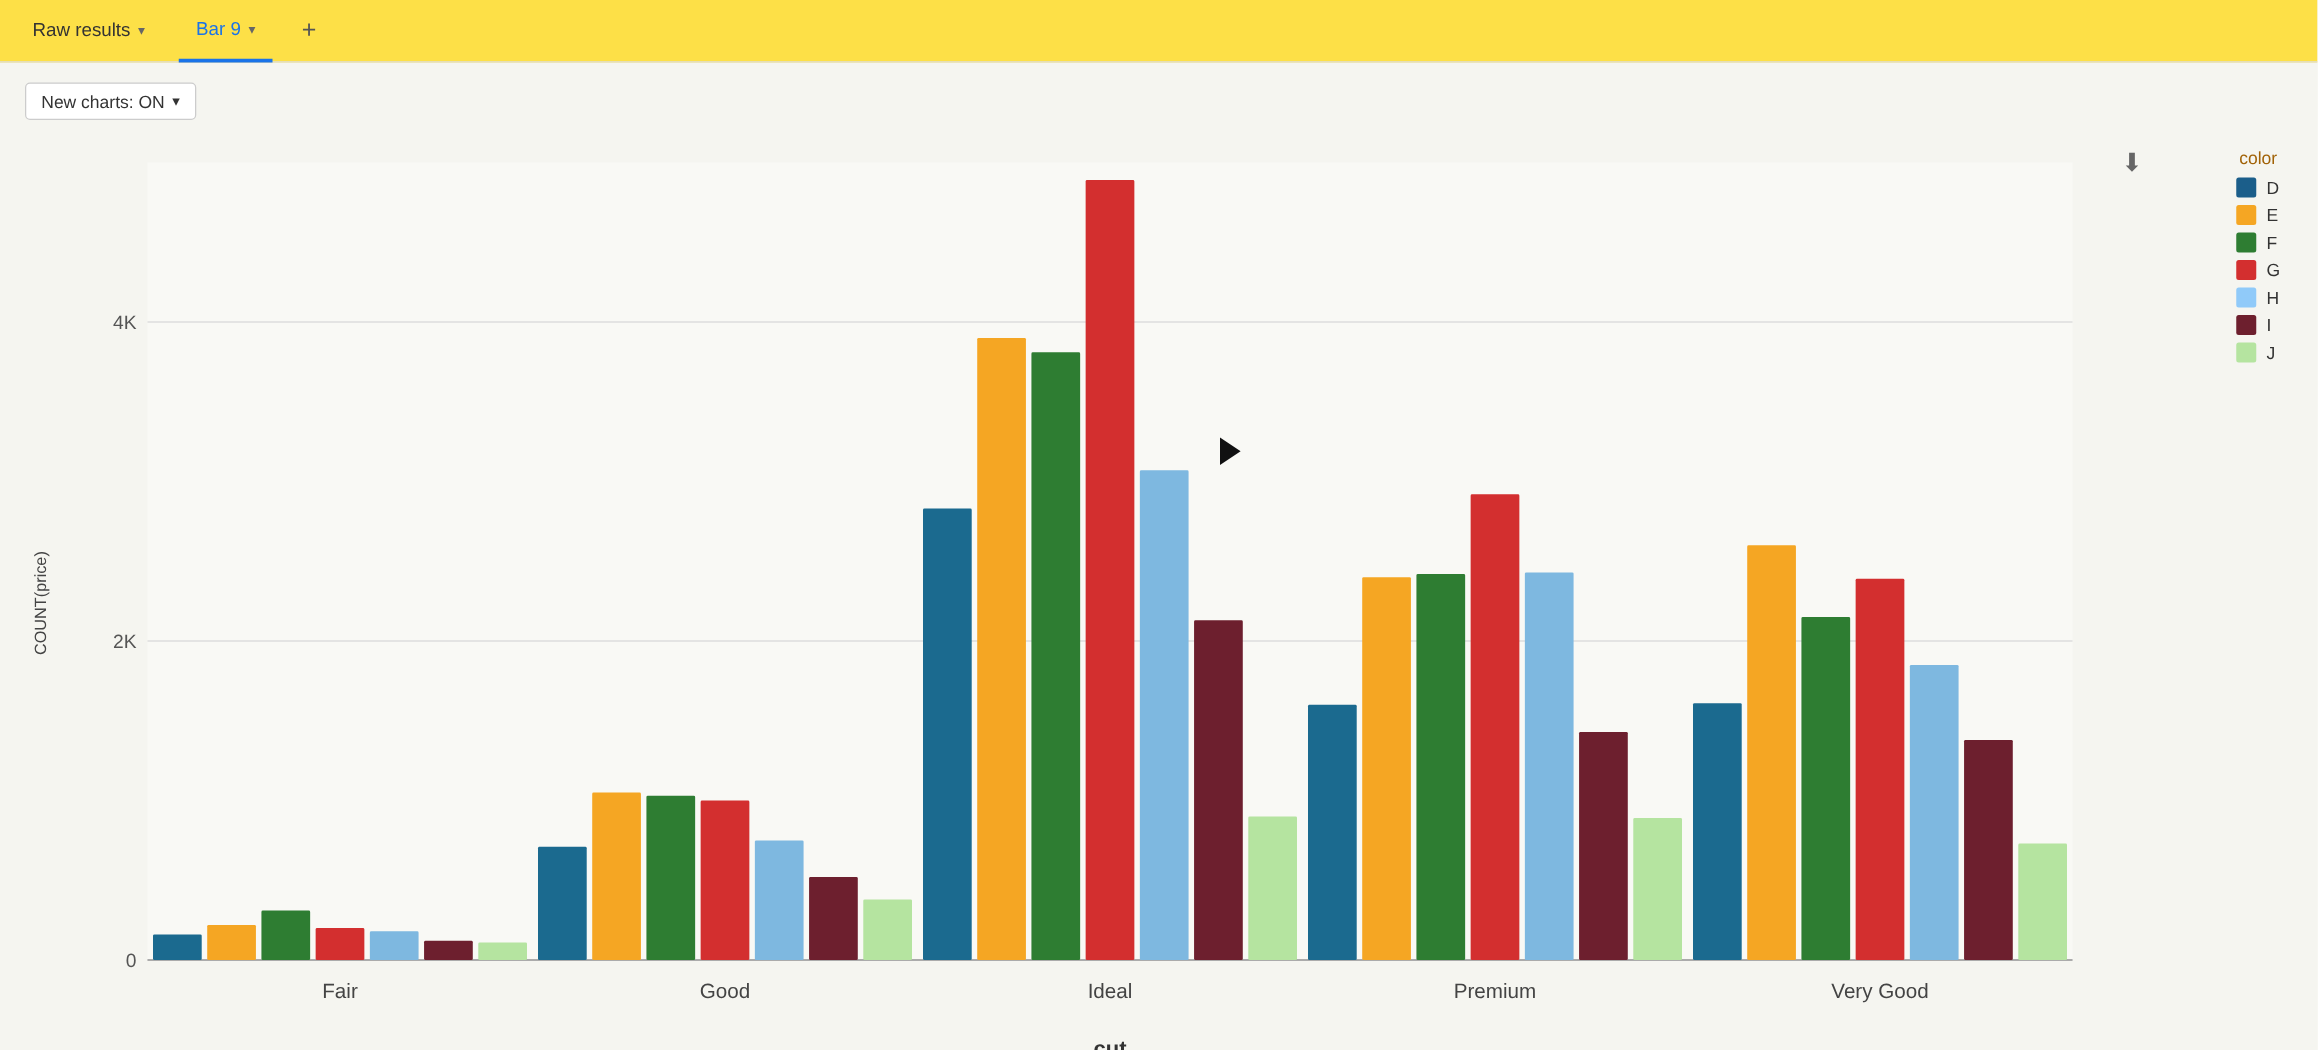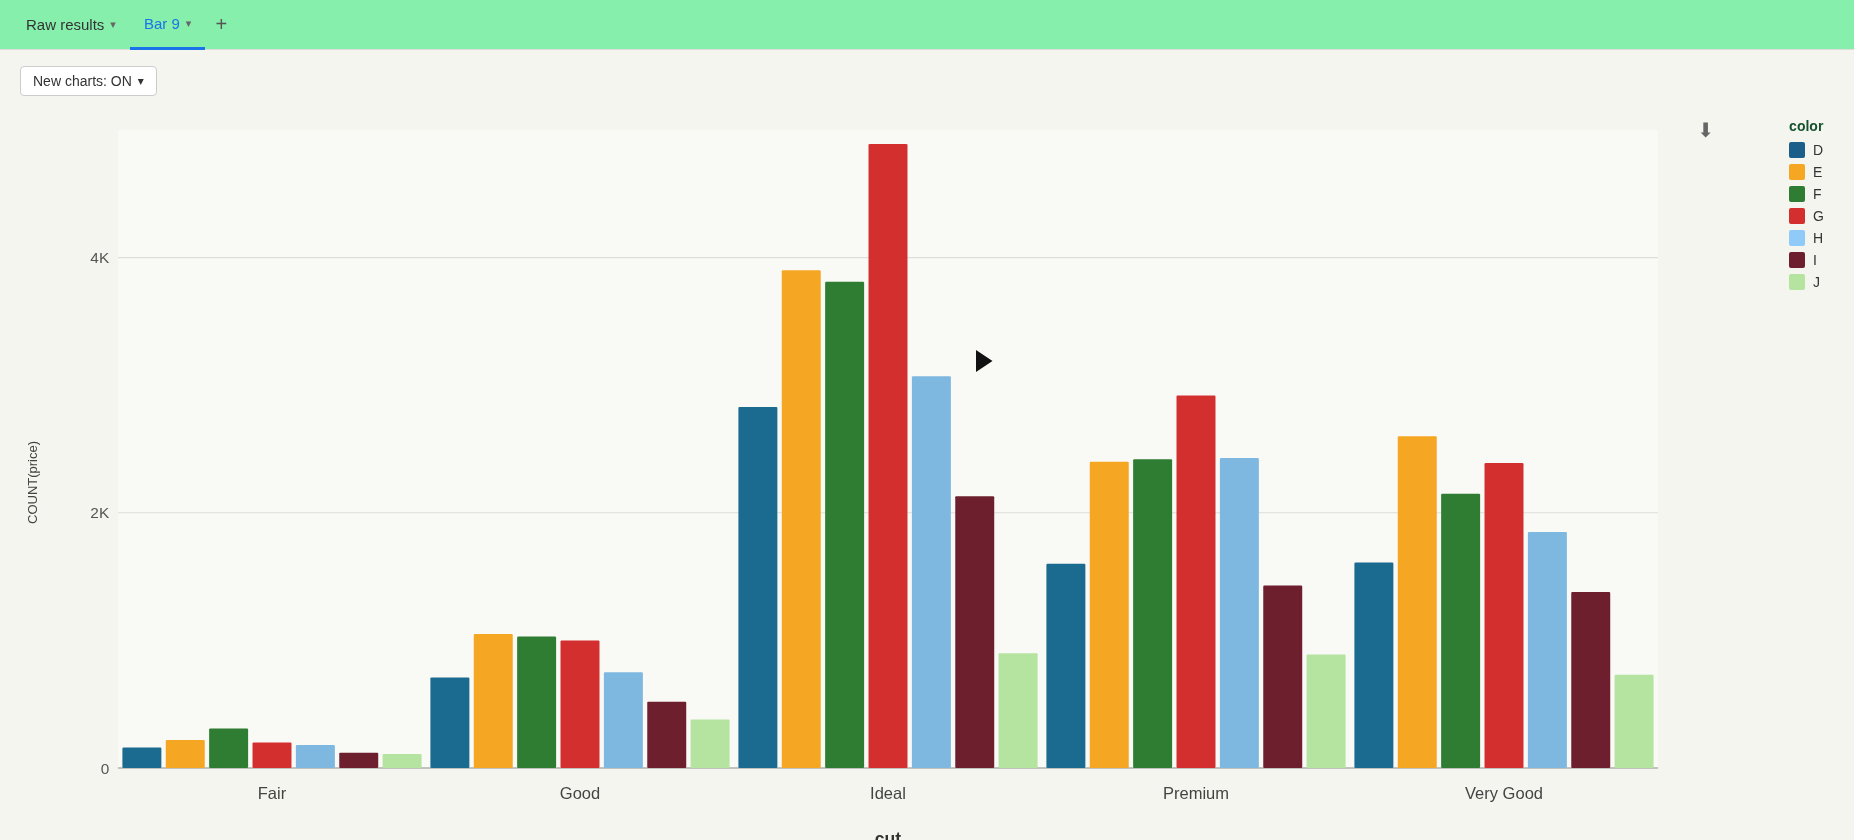--- a/index.html
+++ b/index.html
@@ -8,25 +8,25 @@
       background: #f5f5f0;
       width: 1854px;
       height: 840px;
       overflow: hidden;
     }
 
     
     .tab-bar {
       display: flex;
       align-items: center;
-      background: #86efac;
+      background: #fde047;
       border-bottom: 1px solid #ddd;
       padding: 0 12px;
       height: 50px;
-      gap: 0;
+      gap: 13px;
     }
     .tab-item {
       display: flex;
       align-items: center;
       gap: 6px;
       padding: 0 14px;
       height: 50px;
       cursor: pointer;
       font-size: 15px;
       color: #333;
@@ -112,23 +112,24 @@
     .legend {
       position: absolute;
       right: 10px;
       top: 10px;
       display: flex;
       flex-direction: column;
       gap: 6px;
     }
     .legend-title {
       font-size: 14px;
-      font-weight: bold;
-      color: #14532d;
+      font-weight: normal;
+      color: #a16207;
       margin-bottom: 2px;
+      text-align: center;
     }
     .legend-item {
       display: flex;
       align-items: center;
       gap: 8px;
       font-size: 14px;
       color: #333;
     }
     .legend-swatch {
       width: 16px;

